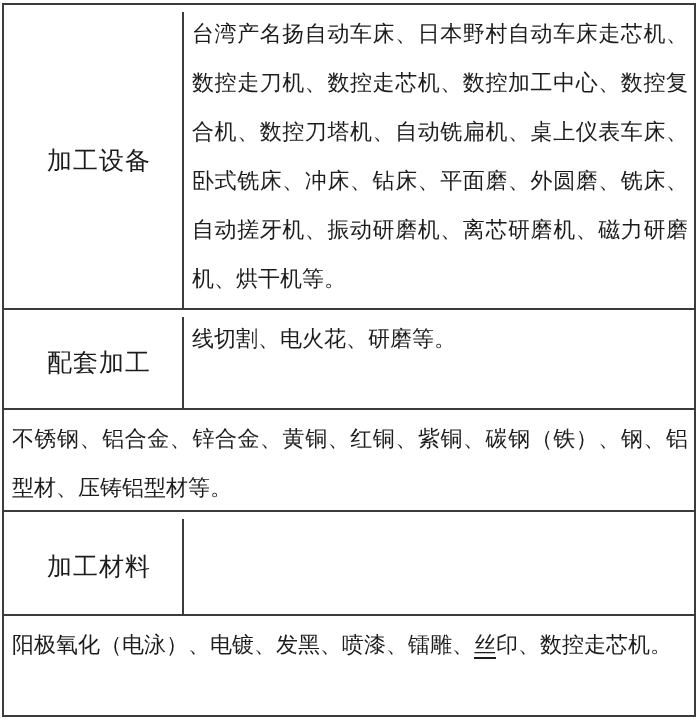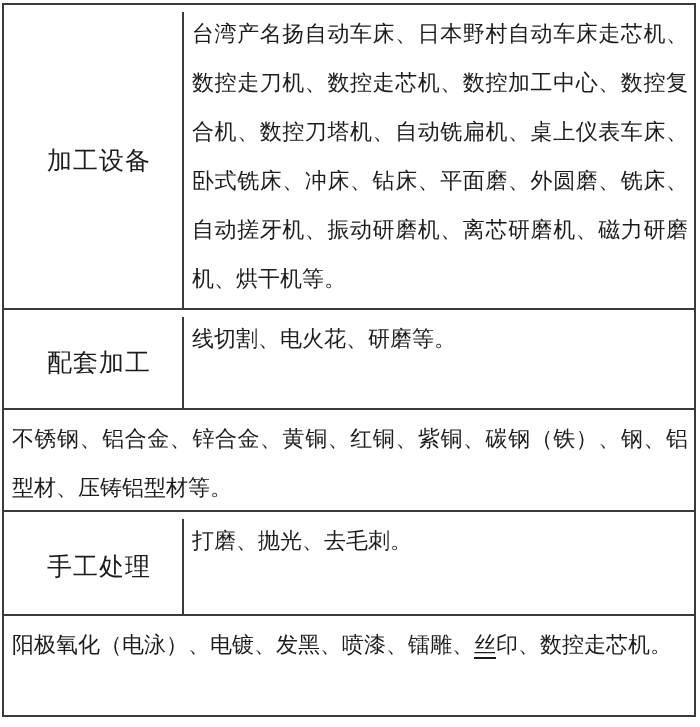--- a/index.html
+++ b/index.html
@@ -78,22 +78,21 @@
     </div>
     <div class="content-cell"><span>线切割、电火花、研磨等。</span></div>
   </div>
 
   <div class="row row-materials">
     <div class="content-cell"><span>不锈钢、铝合金、锌合金、黄铜、红铜、紫铜、碳钢（铁）、钢、铝型材、压铸铝型材等。</span></div>
   </div>
 
   <div class="row row-manual">
     <div class="label-cell">
-      <span>手工处理</span>
+      <span>加工材料</span>
     </div>
-    <div class="content-cell"><span>打磨、抛光、去毛刺。</span></div>
   </div>
 
   <div class="row row-surface">
     <div class="content-cell"><span>阳极氧化（电泳）、电镀、发黑、喷漆、镭雕、</span><span class="u">丝</span><span>印、数控走芯机。</span></div>
   </div>
 
 </div>
 
 </body></html>

